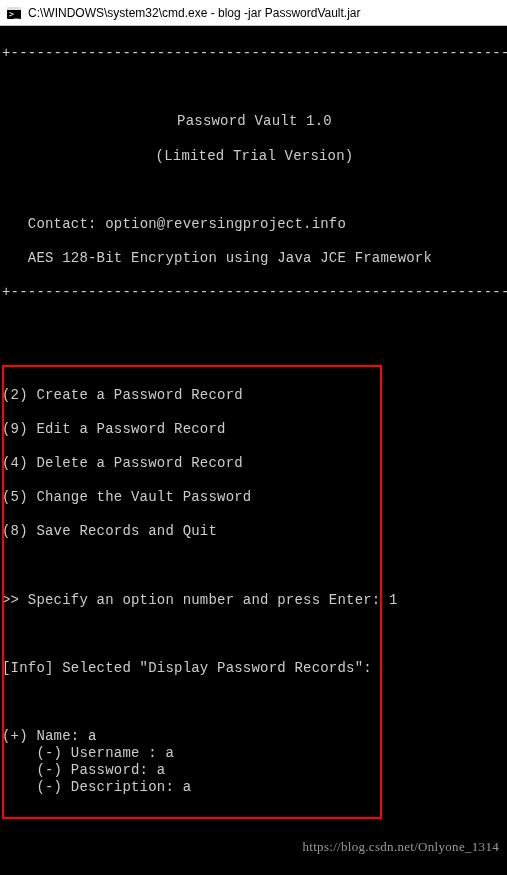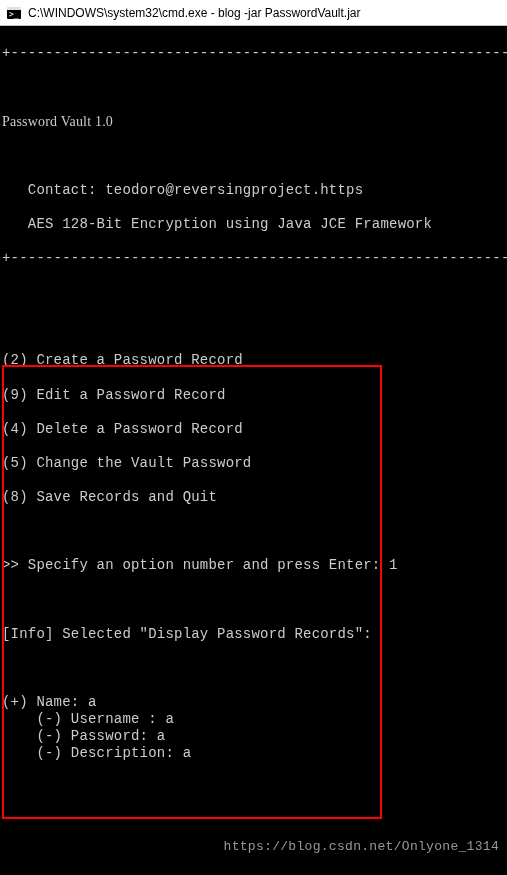--- a/index.html
+++ b/index.html
@@ -38,36 +38,36 @@
     color: #cccccc;
     height: calc(100% - 26px);
     padding: 2px 0 0 2px;
     white-space: pre;
     line-height: 1.22;
     font-size: 14px;
     position: relative;
     letter-spacing: 0.2px;
   }
   .terminal .line { white-space: pre; }
-  .center { display: block; font-family: Liberation Serif, serif; }
+  .center { text-align: center; display: block; }
   .highlight-box {
     position: absolute;
     border: 2px solid #ff0000;
     pointer-events: none;
     left: 2px;
     top: 339px;
     width: 380px;
     height: 454px;
   }
   .watermark {
     position: absolute;
     right: 8px;
     bottom: 20px;
     color: #c9c9c9;
-    font-family: Liberation Mono, monospace;
+    font-family: Liberation Serif, serif;
     font-size: 13px;
     opacity: 0.75;
     letter-spacing: 0.3px;
     text-align: center;
   }
 </style>
 </head>
 <body>
 
 <div class="titlebar">
@@ -78,22 +78,23 @@
       <text x="3" y="12" font-size="8" fill="#fff" font-family="monospace">&gt;_</text>
     </svg>
   </span>
   <span>C:\WINDOWS\system32\cmd.exe - blog  -jar PasswordVault.jar</span>
 </div>
 
 <div class="terminal">
 <div class="line">+------------------------------------------------------------+</div>
 <div class="line"> </div>
 <div class="line center">Password Vault 1.0</div>
+<div class="line center">(Limited Trial Version)</div>
 <div class="line"> </div>
-<div class="line">   <span>Contact: teodoro@reversingproject.https</span></div>
+<div class="line">   <span>Contact: option@reversingproject.info</span></div>
 <div class="line">   <span>AES 128-Bit Encryption using Java JCE Framework</span></div>
 <div class="line">+------------------------------------------------------------+</div>
 <div class="line"> </div>
 <div class="line"> </div>
 <div class="line">(2) Create a Password Record</div>
 <div class="line">(9) Edit a Password Record</div>
 <div class="line">(4) Delete a Password Record</div>
 <div class="line">(5) Change the Vault Password</div>
 <div class="line">(8) Save Records and Quit</div>
 <div class="line"> </div>

